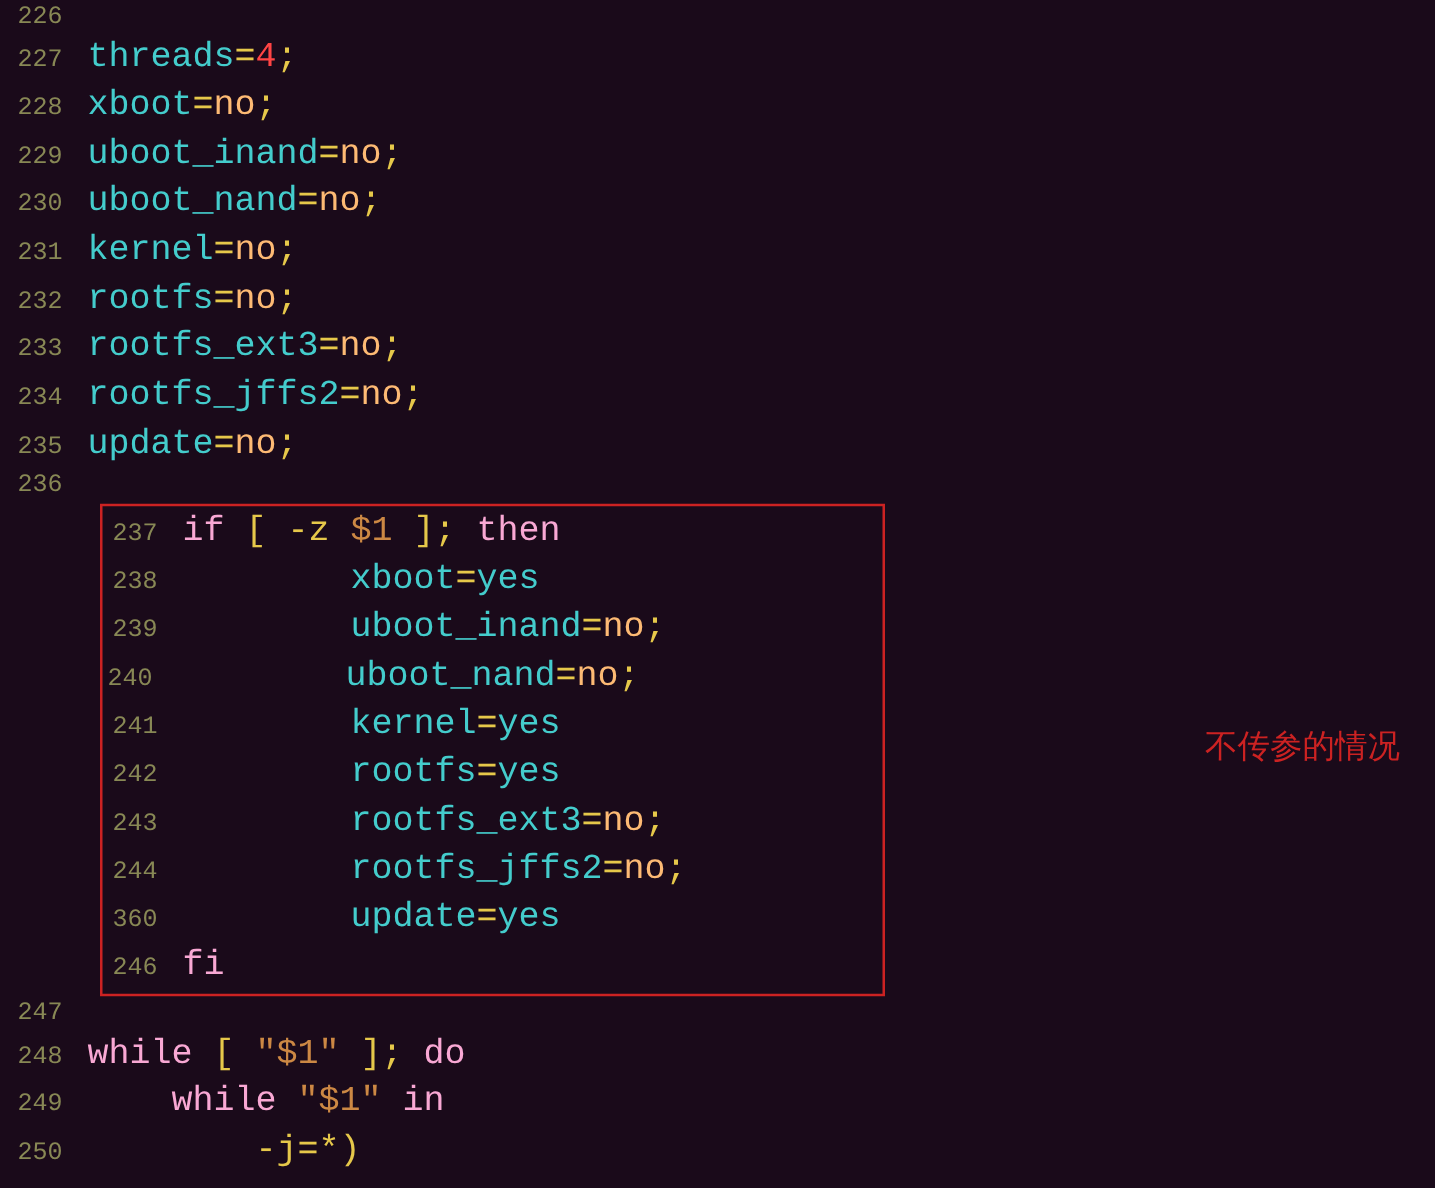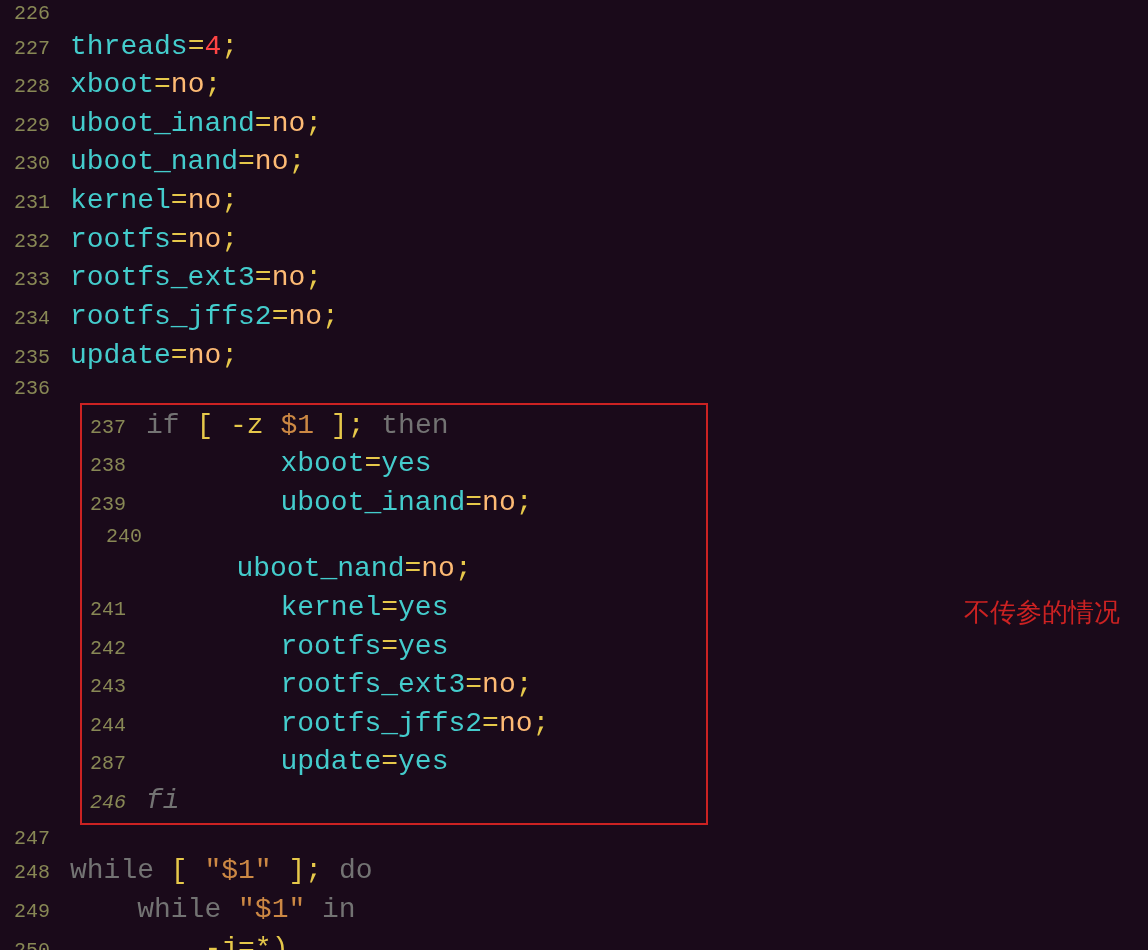--- a/index.html
+++ b/index.html
@@ -41,21 +41,21 @@
       padding-right: 20px;
       user-select: none;
       font-size: 20px;
     }
 
     .line-content {
       flex: 1;
     }
 
     
-    .kw { color: #737373; } 
+    .kw { color: #f9a8d4; } 
     .var { color: #44cccc; } 
     .val-no { color: #fdba74; } 
     .val-yes { color: #44cccc; } 
     .num { color: #ff4444; } 
     .str { color: #cc8844; } 
     .op { color: #e6c84a; } 
     .bracket { color: #e6c84a; }
     .flag { color: #e6c84a; } 
     .param { color: #cc8844; } 
     .punct { color: #e6c84a; } 
@@ -125,45 +125,45 @@
           <span class="line-content"><span class="kw">if</span><span class="bracket"> [ </span><span class="flag">-z</span><span> </span><span class="param">$1</span><span class="bracket"> ]; </span><span class="kw">then</span></span>
         </div>
         <div class="code-line" style="padding-left: 4px; justify-content: center;">
           <span class="line-num">238</span>
           <span class="line-content"><span class="var">        xboot</span><span class="op">=</span><span class="val-yes">yes</span></span>
         </div>
         <div class="code-line" style="padding-left: 4px;">
           <span class="line-num">239</span>
           <span class="line-content"><span class="var">        uboot_inand</span><span class="op">=</span><span class="val-no">no</span><span class="punct">;</span></span>
         </div>
-        <div class="code-line" style="padding-left: 20px; flex-direction: column;">
+        <div class="code-line" style="padding-left: 0;">
           <span class="line-num">240</span>
           <span class="line-content"><span class="var">        uboot_nand</span><span class="op">=</span><span class="val-no">no</span><span class="punct">;</span></span>
         </div>
         <div class="code-line" style="padding-left: 4px;">
           <span class="line-num">241</span>
           <span class="line-content"><span class="var">        kernel</span><span class="op">=</span><span class="val-yes">yes</span></span>
         </div>
         <div class="code-line" style="padding-left: 4px;">
           <span class="line-num">242</span>
           <span class="line-content"><span class="var">        rootfs</span><span class="op">=</span><span class="val-yes">yes</span></span>
         </div>
         <div class="code-line" style="padding-left: 4px;">
           <span class="line-num">243</span>
           <span class="line-content"><span class="var">        rootfs_ext3</span><span class="op">=</span><span class="val-no">no</span><span class="punct">;</span></span>
         </div>
         <div class="code-line" style="padding-left: 4px;">
           <span class="line-num">244</span>
           <span class="line-content"><span class="var">        rootfs_jffs2</span><span class="op">=</span><span class="val-no">no</span><span class="punct">;</span></span>
         </div>
         <div class="code-line" style="padding-left: 4px;">
-          <span class="line-num">287</span>
+          <span class="line-num">360</span>
           <span class="line-content"><span class="var">        update</span><span class="op">=</span><span class="val-yes">yes</span></span>
         </div>
-        <div class="code-line" style="padding-left: 4px; font-style: italic;">
+        <div class="code-line" style="padding-left: 4px;">
           <span class="line-num">246</span>
           <span class="line-content"><span class="kw">fi</span></span>
         </div>
 
       </div>
 
       <div style="position: absolute; right: 28px; top: 50%; transform: translateY(-50%); text-align: right;">
         <span class="comment-cn">不传参的情况</span>
       </div>
     </div>

